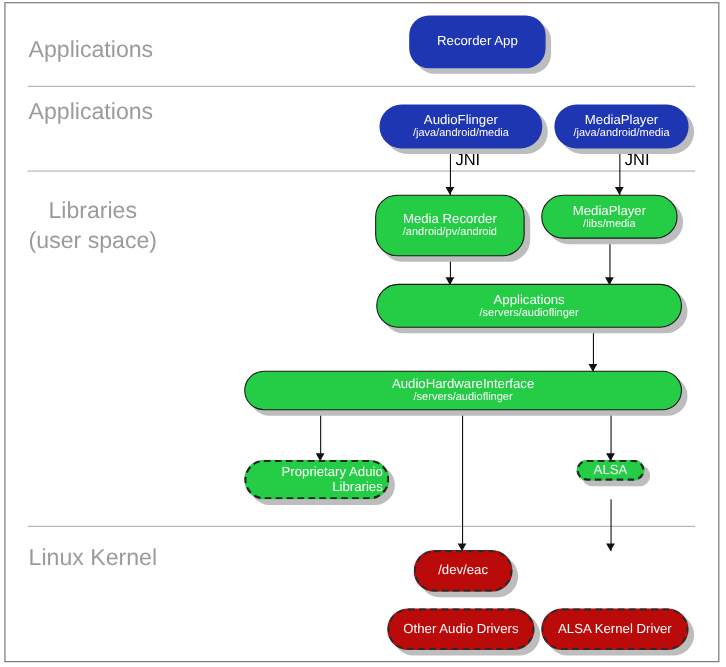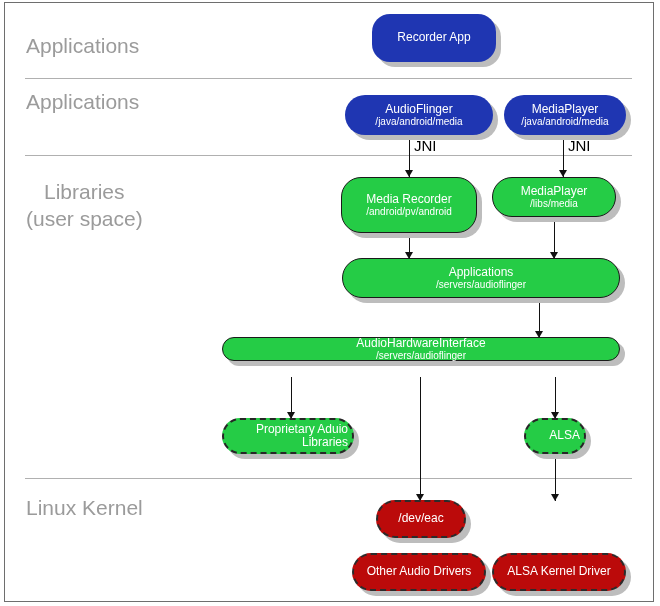--- a/index.html
+++ b/index.html
@@ -191,21 +191,21 @@
   <div class="node green" style="left:342px; top:258px; width:278px; height:40px; border-radius:20px;">
     <div class="shadow" style="border-radius:20px;"></div>
     <div class="body" style="border-radius:20px;"></div>
     <div class="txt title">Applications</div>
     <div class="txt sub">/servers/audioflinger</div>
   </div>
 
   <div class="vline" style="left:539px; top:298px; height:40px;"></div>
   <div class="arrowhead" style="left:535px; top:331px;"></div>
 
-  <div class="node green" style="left:222px; top:337px; width:398px; height:24px; border-radius:20px;">
+  <div class="node green" style="left:222px; top:337px; width:398px; height:36px; border-radius:20px;">
     <div class="shadow" style="border-radius:20px;"></div>
     <div class="body" style="border-radius:20px;"></div>
     <div class="txt title">AudioHardwareInterface</div>
     <div class="txt sub">/servers/audioflinger</div>
   </div>
 
   <div class="vline" style="left:291px; top:377px; height:42px;"></div>
   <div class="arrowhead" style="left:287px; top:412px;"></div>
 
   <div class="vline" style="left:420px; top:377px; height:124px;"></div>
@@ -214,21 +214,21 @@
   <div class="vline" style="left:555px; top:377px; height:42px;"></div>
   <div class="arrowhead" style="left:551px; top:412px;"></div>
 
   <div class="node green-dash" style="left:222px; top:418px; width:132px; height:36px; border-radius:18px;align-items:flex-end;">
     <div class="shadow" style="border-radius:18px;"></div>
     <div class="body" style="border-radius:18px;"></div>
     <div class="txt title">Proprietary Aduio</div>
     <div class="txt title">Libraries</div>
   </div>
 
-  <div class="node green-dash" style="left:524px; top:418px; width:62px; height:36px; border-radius:18px;align-items:flex-end;">
+  <div class="node green-dash" style="left:524px; top:418px; width:62px; height:19px; border-radius:18px;">
     <div class="shadow" style="border-radius:18px;"></div>
     <div class="body" style="border-radius:18px;"></div>
     <div class="txt title">ALSA</div>
   </div>
 
   <div class="vline" style="left:555px; top:454px; height:47px;"></div>
   <div class="arrowhead" style="left:551px; top:494px;"></div>
 
   <div class="node red" style="left:376px; top:500px; width:90px; height:38px; border-radius:19px;">
     <div class="shadow" style="border-radius:19px;"></div>

